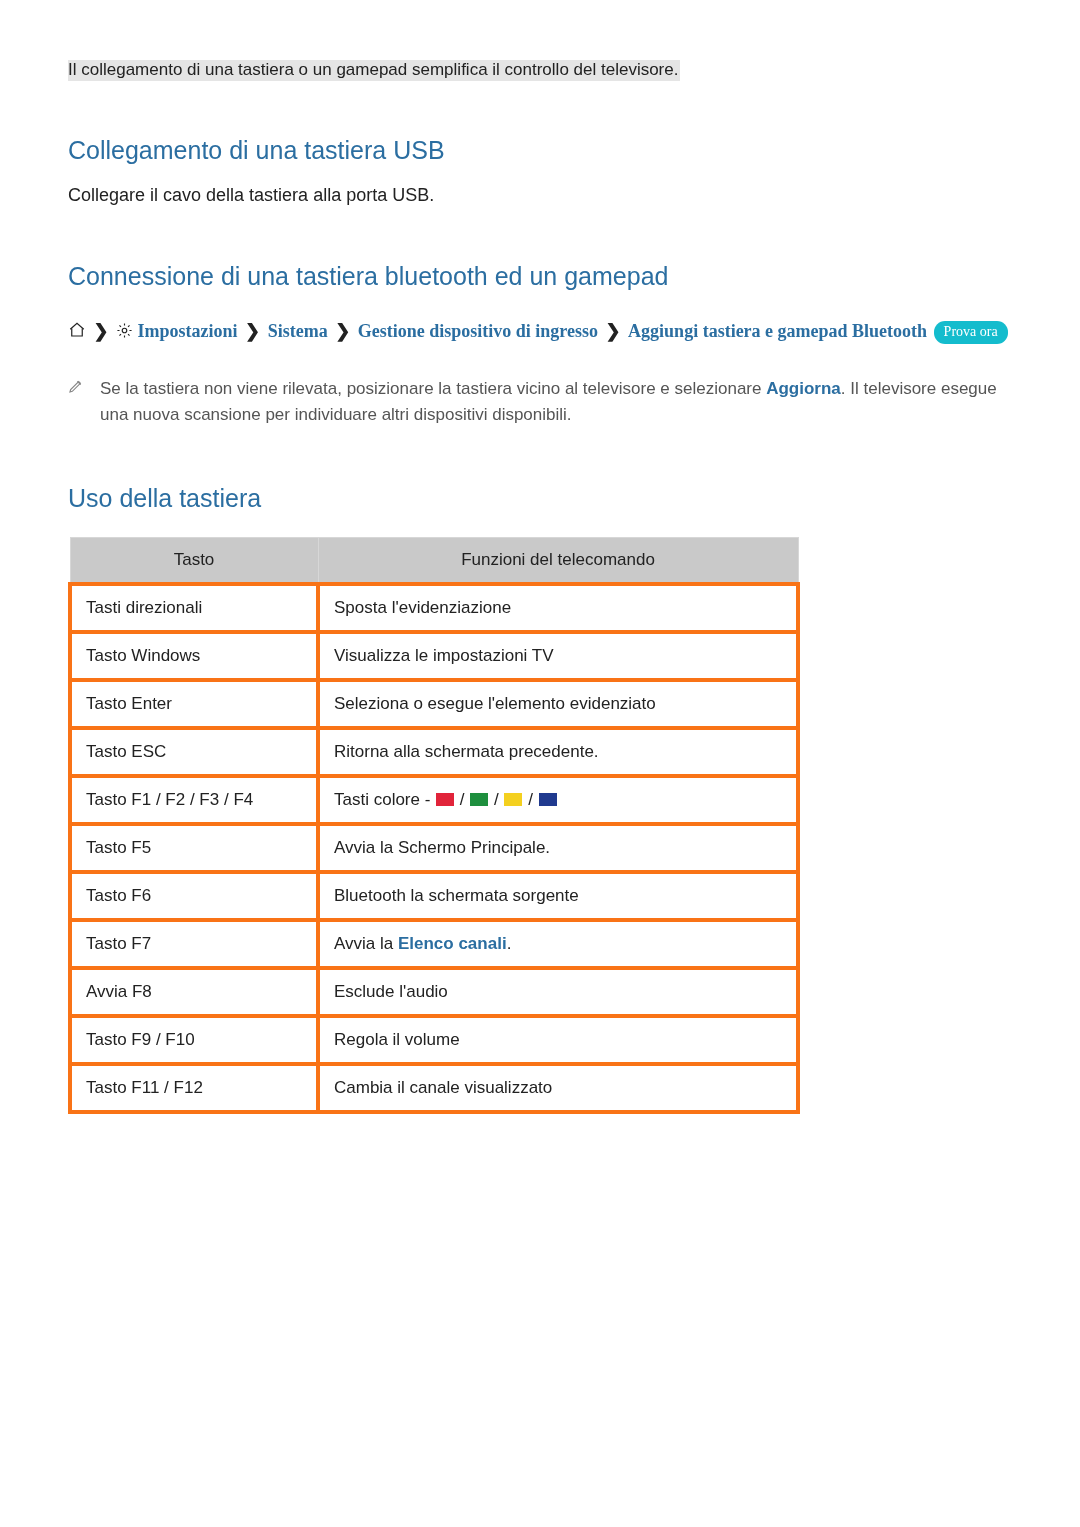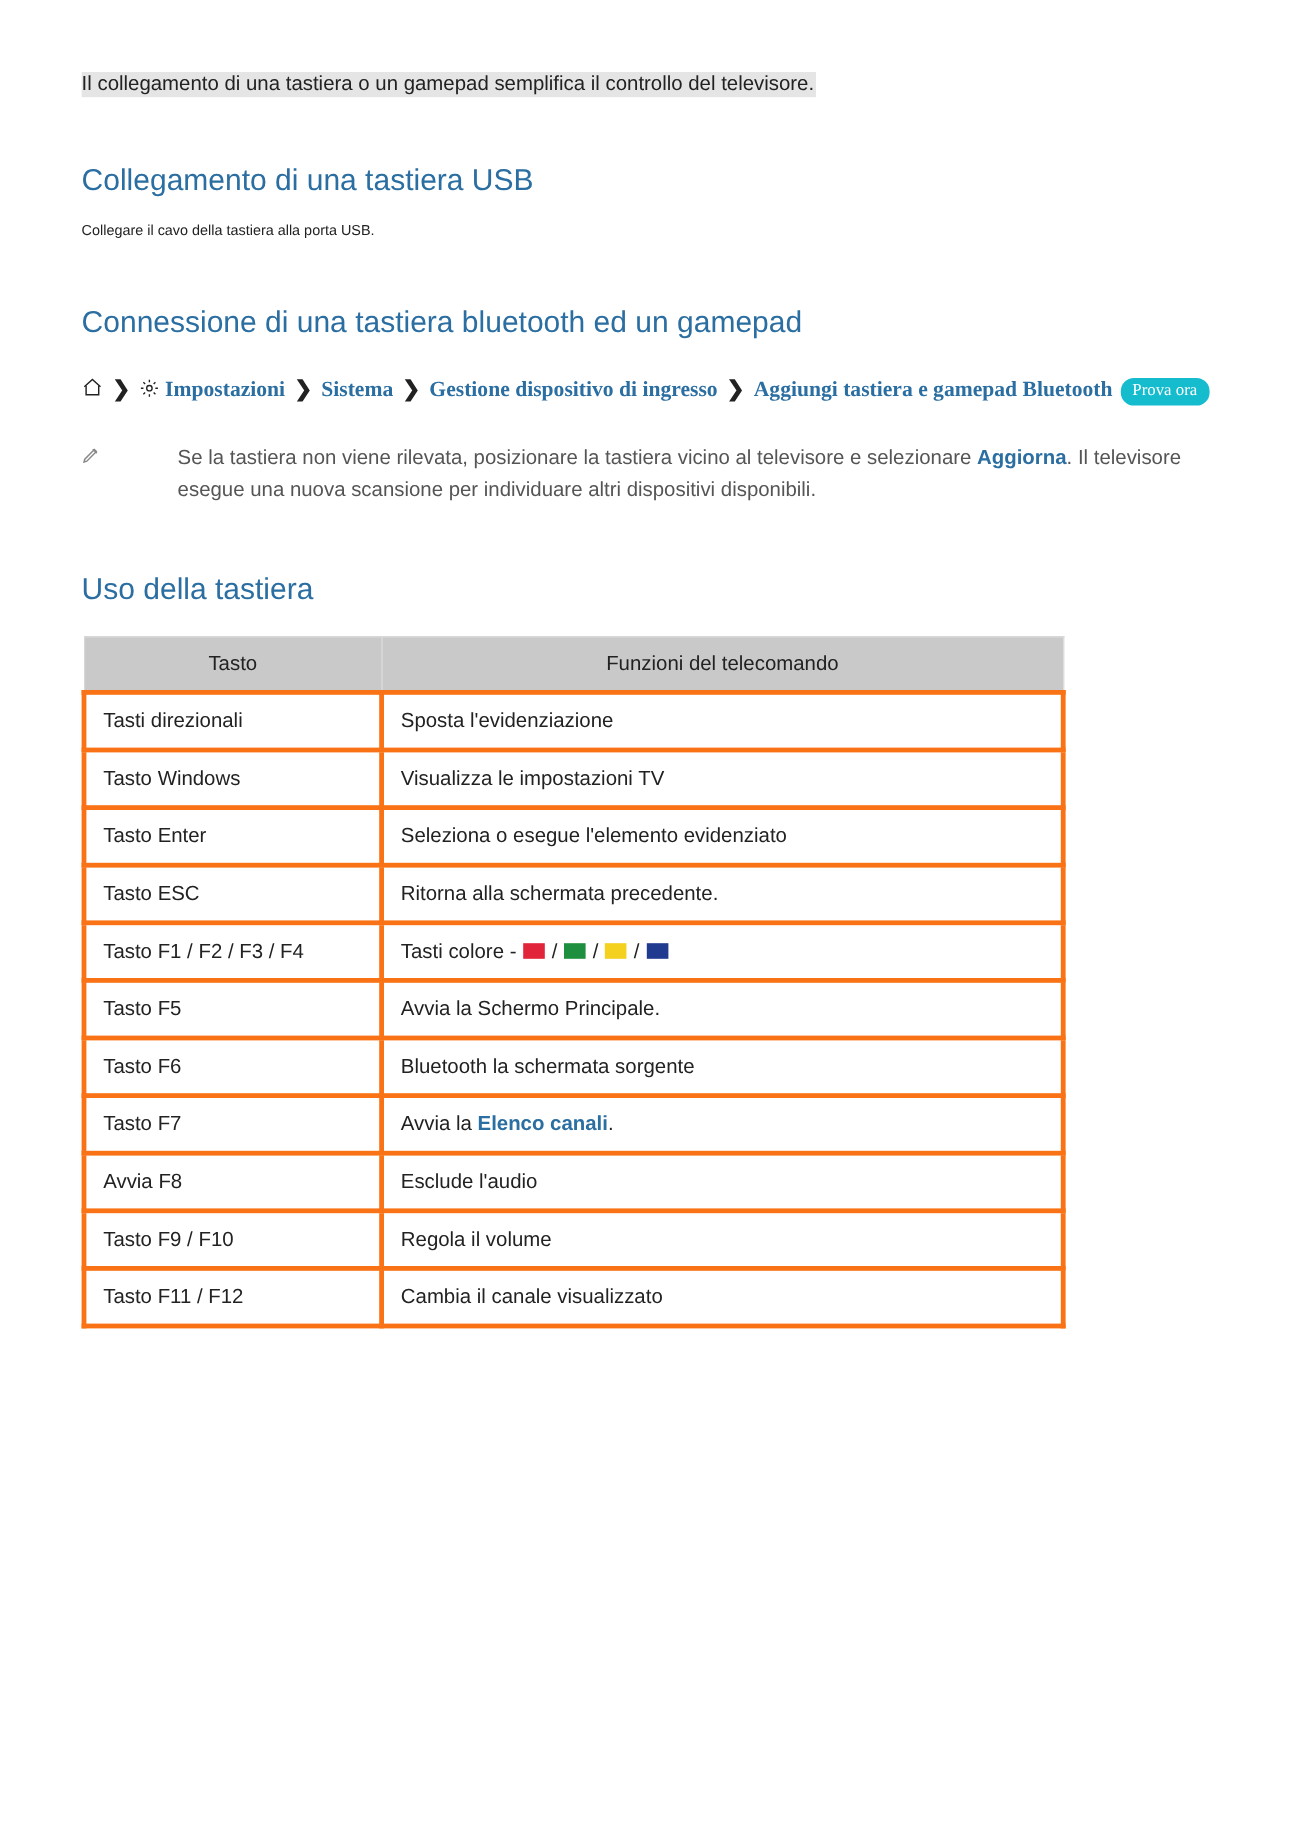--- a/index.html
+++ b/index.html
@@ -29,21 +29,21 @@
     display: inline;
     padding: 0 2px 2px 0;
   }
   h2 {
     font-size: 25px;
     font-weight: 400;
     color: #2b6ea1;
     margin: 56px 0 18px 0;
   }
   .body-text {
-    font-size: 12px;
+    font-size: 18px;
     color: #222;
     margin: 20px 0 0 0;
   }
   .breadcrumb {
     margin-top: 26px;
     font-size: 18px;
     line-height: 1.6;
     font-family: Liberation Serif, serif;
   }
   .breadcrumb .link {
@@ -65,42 +65,41 @@
     border-radius: 11px;
     margin-left: 2px;
     vertical-align: 1px;
   }
   .note-row {
     display: flex;
     margin-top: 28px;
     font-size: 17px;
     color: #555;
     line-height: 1.55;
-    gap: 48px;
   }
   .note-icon {
     flex: 0 0 32px;
     color: #888;
   }
   .note-text {
     flex: 1;
   }
   .note-text .hl {
     color: #2b6ea1;
     font-weight: 600;
   }
   
   .icon-home, .icon-gear {
     display: inline-block;
     vertical-align: -2px;
   }
   
   .kb-table {
     margin-top: 24px;
-    width: 820px;
+    width: 732px;
     border-collapse: collapse;
     font-size: 17px;
   }
   .kb-table th {
     background: #c9c9c9;
     color: #222;
     font-weight: 400;
     text-align: center;
     padding: 12px 14px;
     border: 1px solid #d7d7d7;

